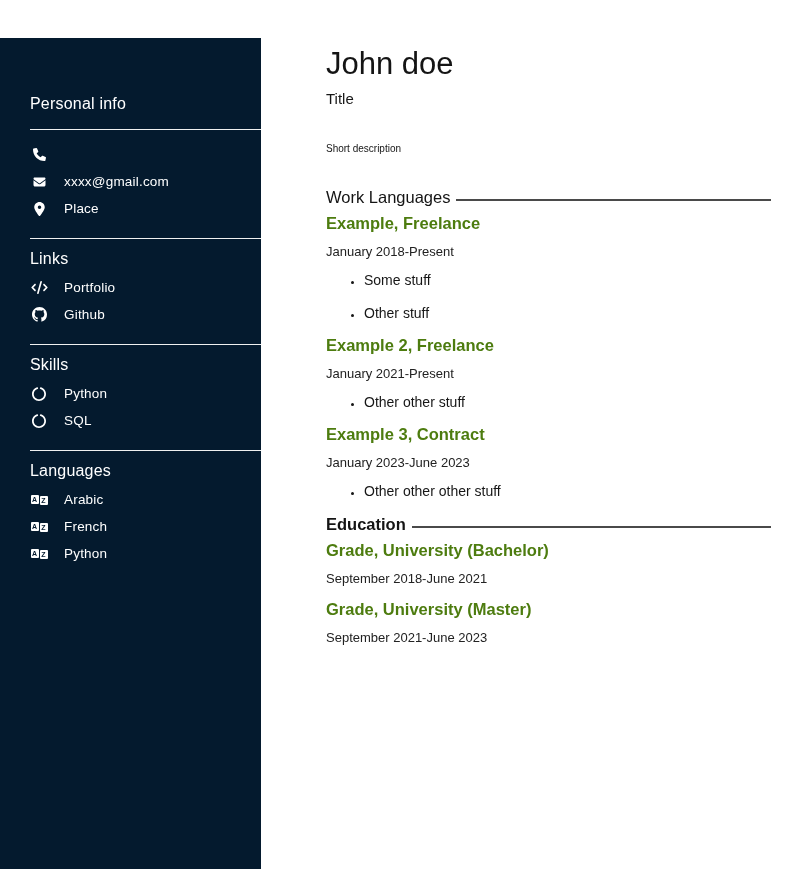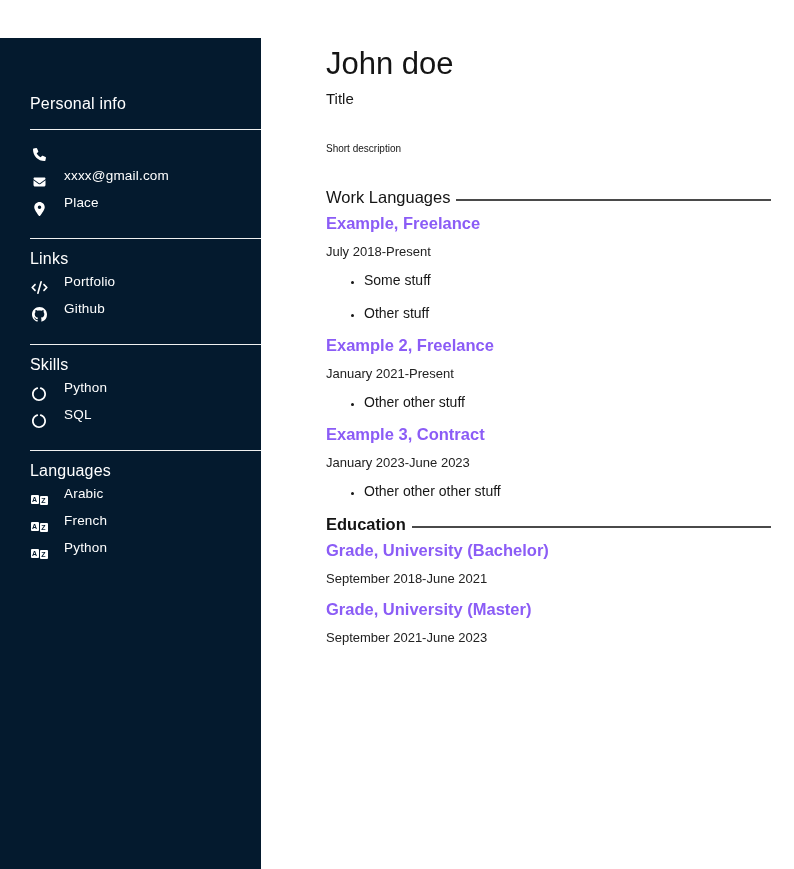--- a/index.html
+++ b/index.html
@@ -26,21 +26,21 @@
   .s-title {
     font-size: 16px; line-height: 18px;
     font-weight: 400; letter-spacing: 0.2px;
     margin: 0 0 6px 0;
   }
   .s-divider {
     border: none; height: 1px;
     background: #f0f0f0;
     margin: 16px 0 11px 0;
   }
-  .s-item { display: flex; height: 27px; }
+  .s-item { display: flex; align-items: center; height: 27px; }
   .s-icon { width: 18px; display: flex; justify-content: center; align-items: center; flex: none; }
   .s-icon svg { display: block; fill: #ffffff; }
   .s-label { margin-left: 16px; font-size: 13.5px; letter-spacing: 0.2px; }
 
   .lang-icon { display: inline-flex; gap: 1px; align-items: center; }
   .lang-icon i {
     width: 8px; height: 9px; background: #ffffff; color: #041a2e;
     font-style: normal; font-weight: 700; font-size: 7px; line-height: 9px;
     display: inline-flex; align-items: center; justify-content: center;
     border-radius: 1px;
@@ -69,21 +69,21 @@
   .section-heading.edu { margin-top: 14px; font-weight: bold; }
   .section-heading .rule {
     flex: 1; height: 0;
     border-bottom: 2px solid #4a4a4a;
     margin-left: 6px;
     transform: translateY(3px);
   }
 
   .role {
     font-size: 16.5px; line-height: 19px; font-weight: 700;
-    color: #8b5cf6; margin: 14px 0 0 0;
+    color: #4d7c0f; margin: 14px 0 0 0;
   }
   .role.first { margin-top: 7px; }
   .period { font-size: 13px; line-height: 15px; color: #222222; margin: 11px 0 0 0; }
   .bullets { margin: 13px 0 0 0; padding: 0 0 0 38px; list-style: disc; }
   .bullets li { font-size: 14px; line-height: 17px; color: #161616; }
   .bullets li + li { margin-top: 16px; }
   .bullets li::marker { font-size: 11px; }
 </style>
 </head>
 <body>
@@ -198,21 +198,21 @@
   <div class="subtitle">Title</div>
   <div class="description">Short description</div>
 
   <div class="section-heading">
     <span>Work Languages</span>
     <span class="rule"></span>
   </div>
 
   <div>
     <div class="role first">Example, Freelance</div>
-    <div class="period">July 2018-Present</div>
+    <div class="period">January 2018-Present</div>
     <ul class="bullets">
       <li>Some stuff</li>
       <li>Other stuff</li>
     </ul>
   </div>
 
   <div>
     <div class="role">Example 2, Freelance</div>
     <div class="period">January 2021-Present</div>
     <ul class="bullets">

